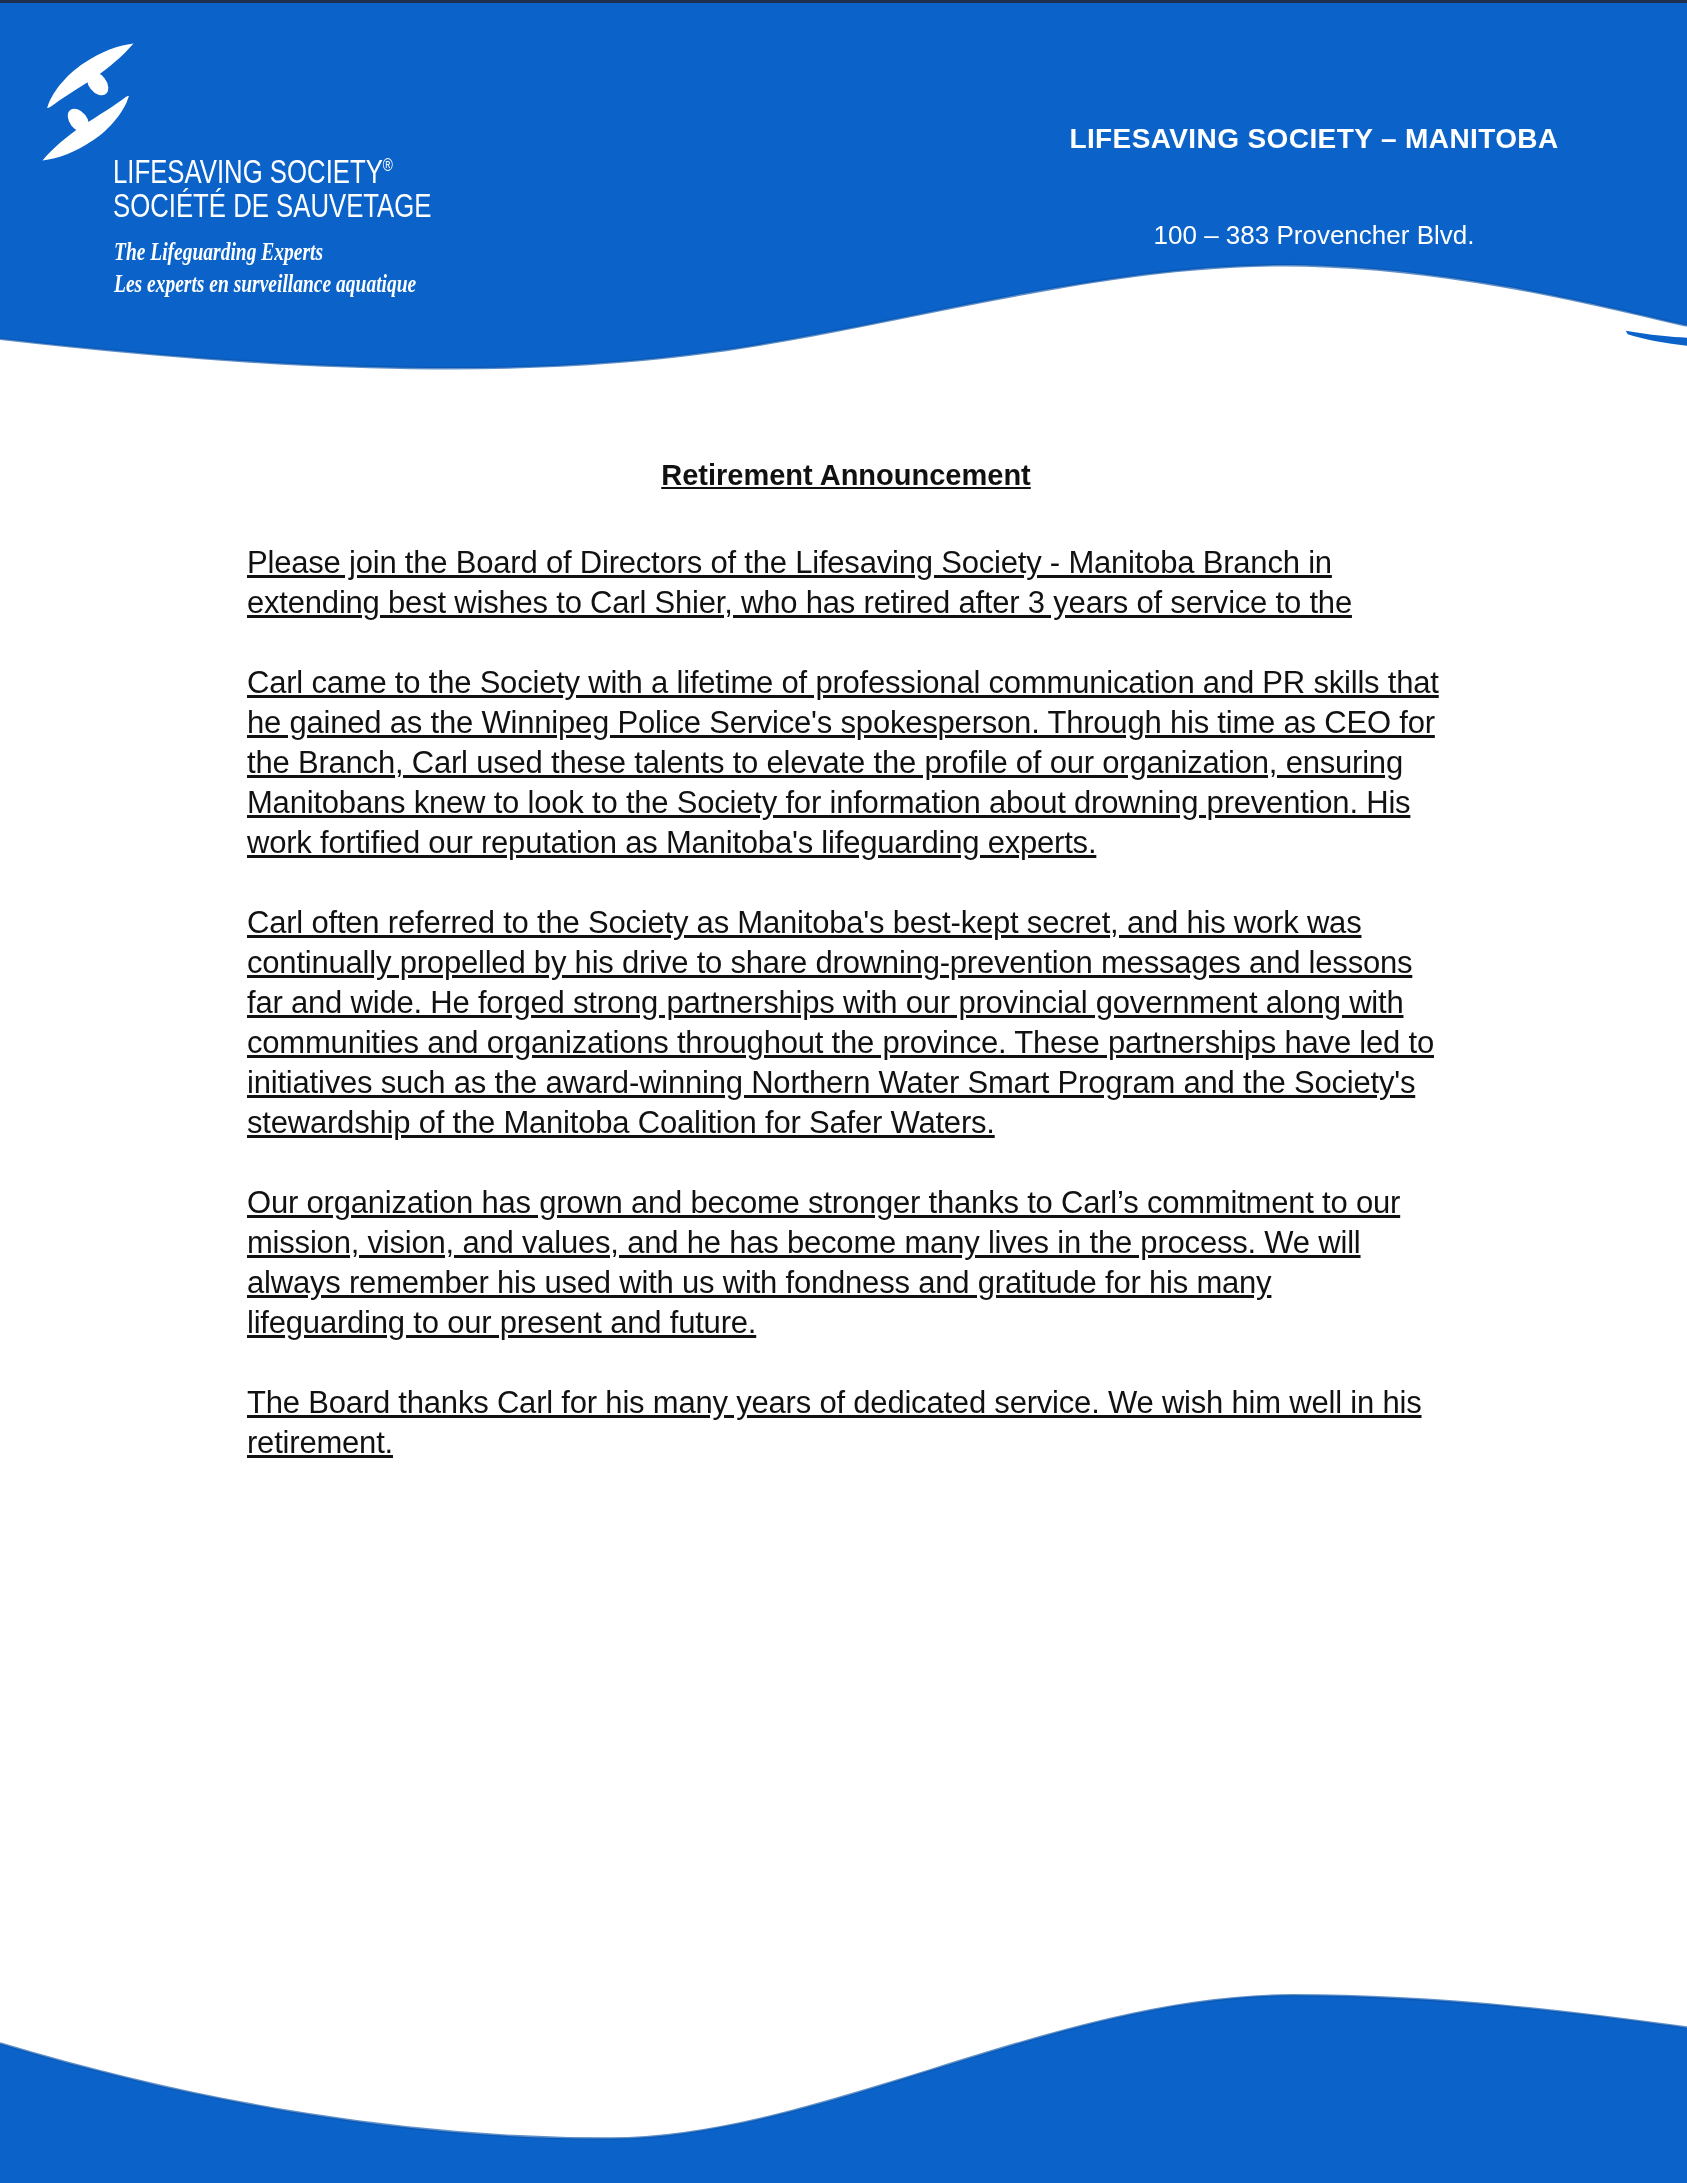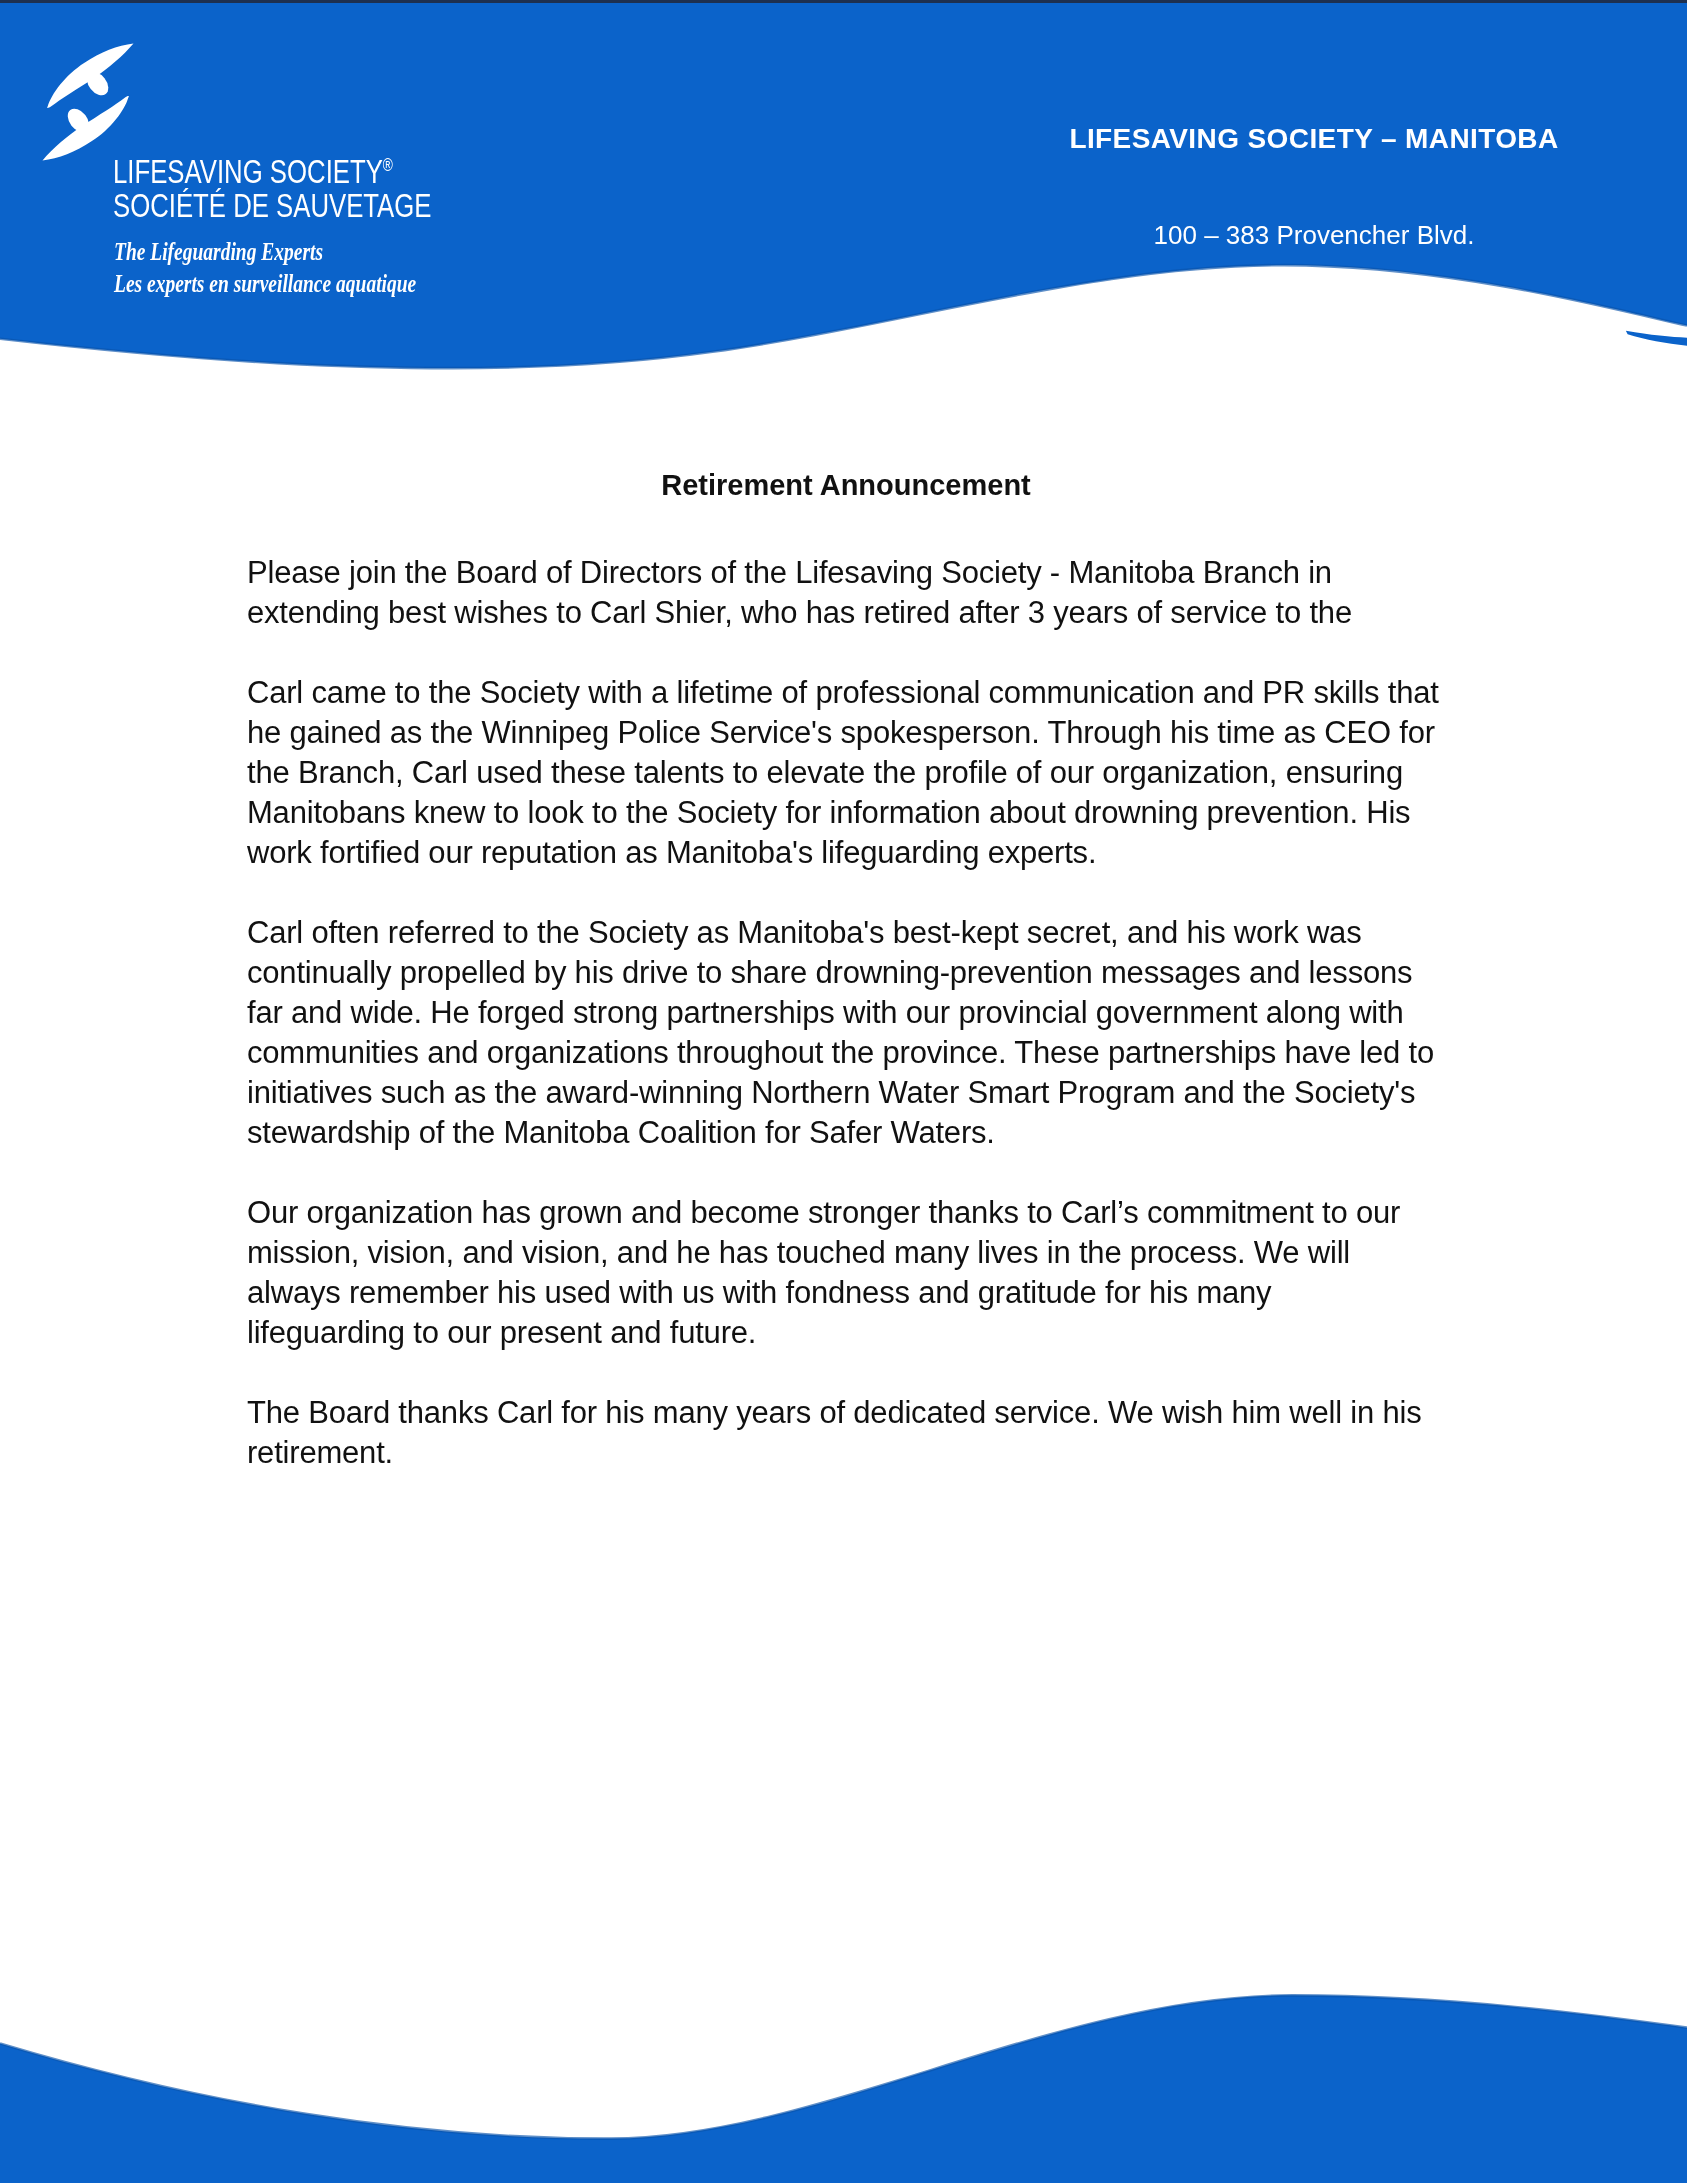--- a/index.html
+++ b/index.html
@@ -24,21 +24,21 @@
 
   
   .contact{
     position:absolute;left:921px;top:59px;width:786px;
     color:#ffffff;text-align:center;font-size:26px;line-height:32px;white-space:pre;
   }
   .contact .org{font-weight:bold;font-size:28px;letter-spacing:0.4px;}
   .contact .email-link{color:#ffffff;text-decoration:underline;}
 
   
-  .doc{position:absolute;left:247px;top:465px;width:1198px;color:#111111;}
+  .doc{position:absolute;left:247px;top:455px;width:1198px;color:#111111;text-decoration:underline;}
   .doc h1{
     margin:0 0 48px 0;width:1198px;text-align:center;
     font-size:29px;line-height:40px;font-weight:bold;color:#111111;
   }
   .para{margin:0 0 40px 0;}
   .para .line{font-size:31px;line-height:40px;white-space:pre;letter-spacing:-0.2px;}
 </style>
 </head>
 <body>
 
@@ -90,21 +90,21 @@
       <div class="para">
         <div class="line">Carl often referred to the Society as Manitoba's best-kept secret, and his work was</div>
         <div class="line">continually propelled by his drive to share drowning-prevention messages and lessons</div>
         <div class="line">far and wide. He forged strong partnerships with our provincial government along with</div>
         <div class="line">communities and organizations throughout the province. These partnerships have led to</div>
         <div class="line">initiatives such as the award-winning Northern Water Smart Program and the Society's</div>
         <div class="line">stewardship of the Manitoba Coalition for Safer Waters.</div>
       </div>
       <div class="para">
         <div class="line">Our organization has grown and become stronger thanks to Carl’s commitment to our</div>
-        <div class="line">mission, vision, and vision, and he has touched many lives in the process. We will</div>
+        <div class="line">mission, vision, and values, and he has become many lives in the process. We will</div>
         <div class="line">always remember his used with us with fondness and gratitude for his many</div>
         <div class="line">lifeguarding to our present and future.</div>
       </div>
       <div class="para">
         <div class="line">The Board thanks Carl for his many years of dedicated service. We wish him well in his</div>
         <div class="line">retirement.</div>
       </div>
     </div>
 
   <svg class="footer-wave" viewBox="0 0 1932 300" preserveAspectRatio="none">

